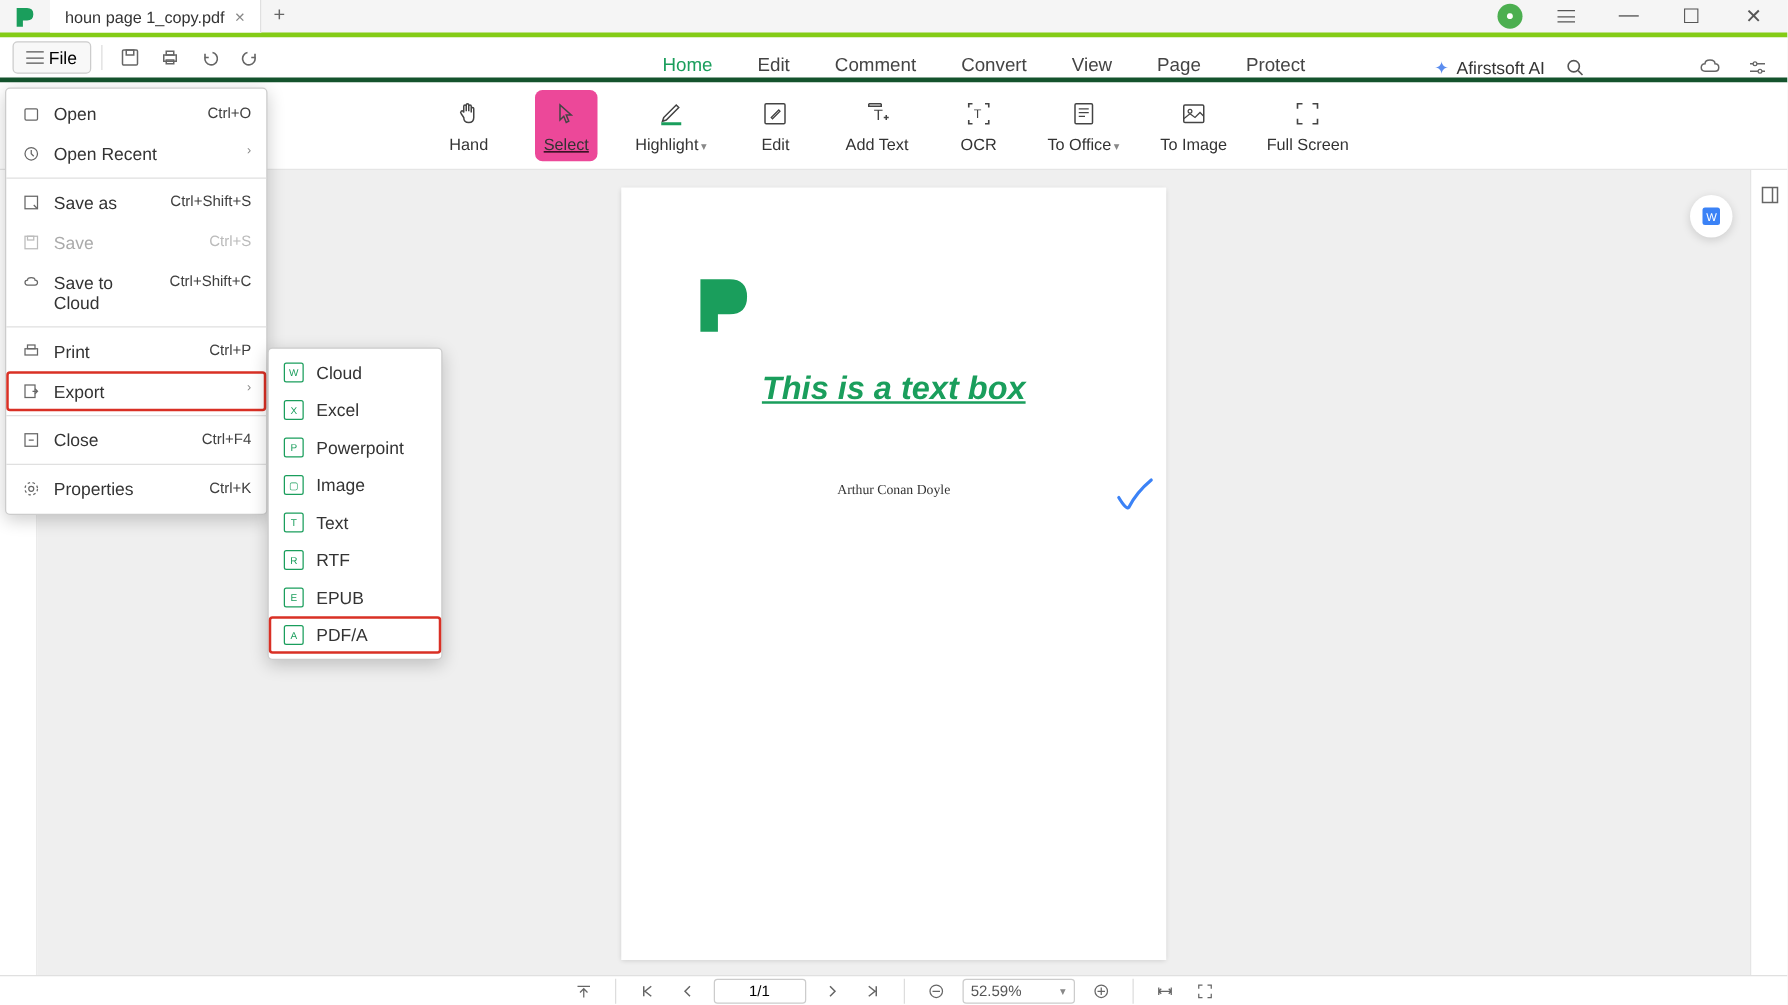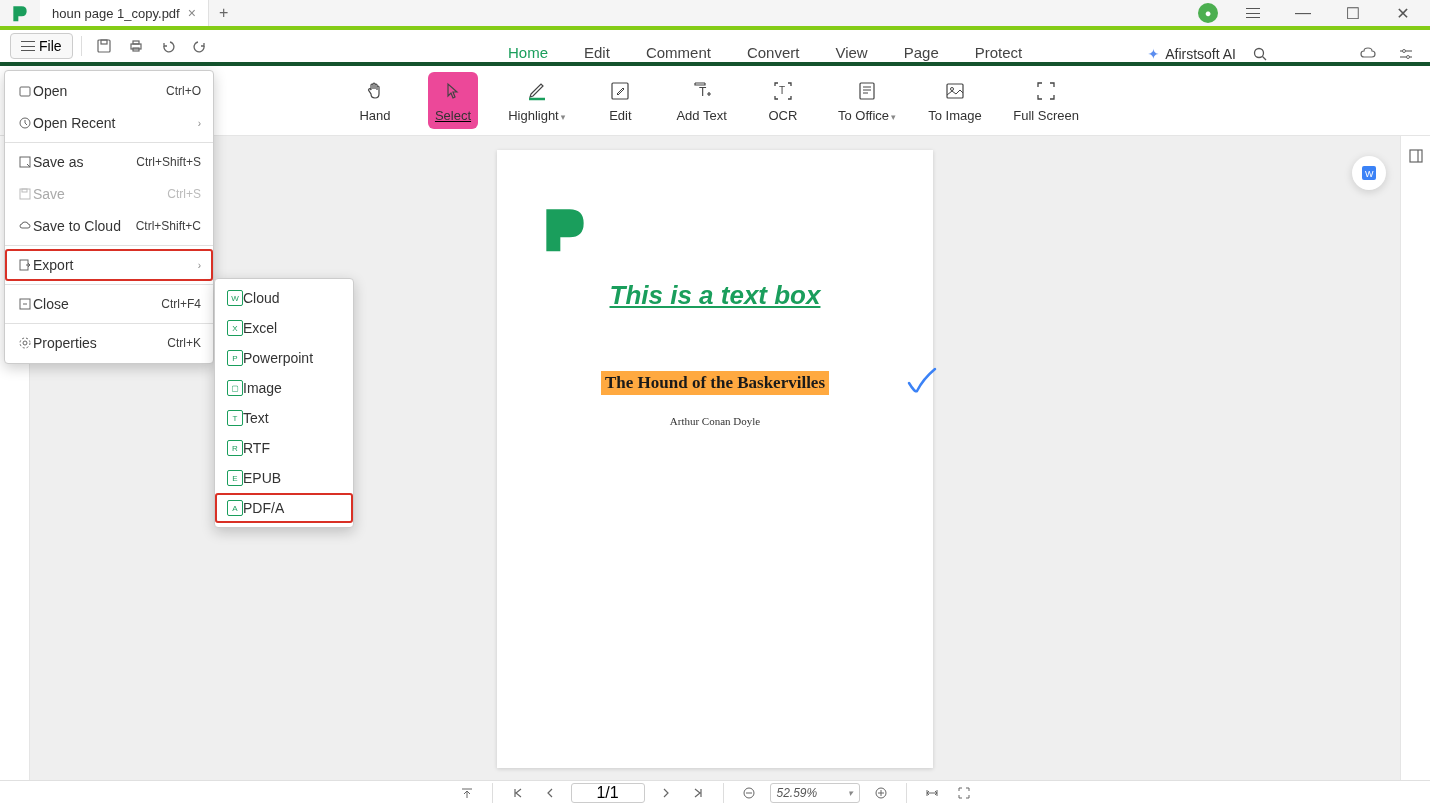--- a/index.html
+++ b/index.html
@@ -16,57 +16,57 @@
 .user-avatar { width: 20px; height: 20px; border-radius: 50%; background: #4caf50; display: flex; align-items: center; justify-content: center; color: #fff; font-size: 11px; margin-right: 8px; }
 .window-btn { width: 46px; height: 30px; display: flex; align-items: center; justify-content: center; color: #555; cursor: pointer; }
 
 .toolbar-row { height: 36px; display: flex; align-items: center; background: #fff; border-bottom: 4px solid #14532d; padding: 0 10px; gap: 4px; }
 .file-btn { display: flex; align-items: center; gap: 4px; padding: 4px 10px; border: 1px solid #ccc; border-radius: 4px; font-size: 14px; cursor: pointer; background: #f8f8f8; }
 .hamburger-icon { width: 14px; height: 10px; display: flex; flex-direction: column; justify-content: space-between; }
 .hamburger-icon span { height: 1px; background: #555; }
 .small-icon-btn { width: 28px; height: 28px; display: flex; align-items: center; justify-content: center; cursor: pointer; color: #555; border-radius: 4px; }
 .divider-v { width: 1px; height: 20px; background: #ddd; margin: 0 4px; }
 
-.menu-tabs { display: flex; align-items: flex-end; height: 36px; margin-left: auto; margin-right: auto; position: absolute; left: 490px; top: 36px; gap: 0; }
+.menu-tabs { display: flex; align-items: flex-end; height: 36px; margin-left: auto; margin-right: auto; position: absolute; left: 512px; top: 36px; gap: 0; }
 .menu-tab { padding: 8px 18px; font-size: 15px; color: #444; cursor: pointer; border-bottom: 3px solid transparent; }
 .menu-tab.active { color: #1a9e5c; border-bottom-color: #1a9e5c; font-weight: 500; }
 
 .right-tools { position: absolute; right: 10px; top: 36px; height: 36px; display: flex; align-items: center; gap: 10px; }
 .ai-btn { display: flex; align-items: center; gap: 6px; font-size: 14px; color: #333; cursor: pointer; }
 .ai-sparkle { color: #5b8def; font-size: 14px; }
 
 .ribbon { height: 70px; background: #fff; border-bottom: 1px solid #e5e5e5; display: flex; align-items: center; padding: 0 350px 0 350px; gap: 28px; position: relative; }
 .ribbon-btn { display: flex; flex-direction: column; align-items: center; justify-content: center; gap: 4px; cursor: pointer; padding: 6px 10px; border-radius: 6px; min-width: 50px; }
 .ribbon-btn.selected { background: #ec4899; text-decoration: underline; }
 .ribbon-btn .icon { height: 26px; display: flex; align-items: center; justify-content: center; color: #444; }
 .ribbon-btn .label { font-size: 13px; color: #333; white-space: nowrap; }
 .dropdown-caret { font-size: 9px; color: #888; margin-left: 2px; }
 
 .canvas-area { position: absolute; top: 136px; left: 30px; right: 30px; bottom: 24px; background: #efefef; overflow: hidden; }
-.page { position: absolute; top: 14px; left: 50%; transform: translateX(-50%); width: 436px; height: 618px; background: #fff; box-shadow: 0 1px 4px rgba(0,0,0,0.15); padding: 40px; }
+.page { position: absolute; top: 14px; left: 50%; transform: translateX(-50%); width: 436px; height: 618px; background: #fff; box-shadow: 0 1px 4px rgba(0,0,0,0.15); padding: 54px; }
 .page-logo { margin: 10px 0 20px 0; }
 .textbox { color: #1a9e5c; font-style: italic; font-weight: bold; font-size: 26px; text-decoration: underline; text-align: center; margin: 20px 0 60px 0; }
 .book-title { background: #ffa940; color: #1a1a1a; font-family: Georgia, serif; font-size: 17px; padding: 2px 4px; display: inline-block; font-weight: 600; }
 .book-title-wrap { text-align: center; position: relative; }
 .author { text-align: center; font-family: Georgia, serif; font-size: 11px; color: #333; margin-top: 20px; }
 .checkmark { position: absolute; right: -46px; top: -6px; }
 
 .left-rail { position: absolute; left: 0; top: 136px; width: 30px; bottom: 24px; background: #fff; border-right: 1px solid #e5e5e5; }
 .right-rail { position: absolute; right: 0; top: 136px; width: 30px; bottom: 24px; background: #fff; border-left: 1px solid #e5e5e5; display: flex; flex-direction: column; align-items: center; padding-top: 10px; gap: 14px; }
 .right-rail .rail-icon { width: 20px; height: 20px; cursor: pointer; color: #666; display: flex; align-items: center; justify-content: center; }
 .float-badge { position: absolute; right: 44px; top: 156px; width: 34px; height: 34px; border-radius: 50%; background: #fff; box-shadow: 0 2px 8px rgba(0,0,0,0.15); display: flex; align-items: center; justify-content: center; cursor: pointer; }
 
 .statusbar { position: absolute; bottom: 0; left: 0; right: 0; height: 24px; background: #fff; border-top: 1px solid #e0e0e0; display: flex; align-items: center; justify-content: center; gap: 10px; font-size: 13px; color: #555; }
 .status-icon { width: 22px; height: 22px; display: flex; align-items: center; justify-content: center; cursor: pointer; color: #666; }
-.page-input { width: 74px; height: 20px; text-align: center; border: 1px solid #ccc; border-radius: 3px; font-size: 16px; }
-.zoom-input { width: 90px; height: 20px; border: 1px solid #ccc; border-radius: 3px; padding: 0 6px; font-size: 12px; display: flex; align-items: center; justify-content: space-between; font-style: italic; }
+.page-input { width: 74px; height: 20px; text-align: center; border: 1px solid #ccc; border-radius: 3px; font-size: 12px; }
+.zoom-input { width: 90px; height: 20px; border: 1px solid #ccc; border-radius: 3px; padding: 0 6px; font-size: 12px; display: flex; align-items: center; justify-content: space-between; }
 
 
 .file-menu { position: absolute; left: 4px; top: 70px; width: 210px; background: #fff; border: 1px solid #ccc; border-radius: 4px; box-shadow: 0 4px 14px rgba(0,0,0,0.2); z-index: 100; padding: 4px 0; }
-.menu-item { display: flex; align-items: center; padding: 8px 12px; font-size: 14px; color: #333; cursor: pointer; gap: 0; position: relative; }
+.menu-item { display: flex; align-items: flex-start; padding: 8px 12px; font-size: 14px; color: #333; cursor: pointer; gap: 10px; position: relative; }
 .menu-item.disabled { color: #aaa; }
 .menu-item .mi-icon { width: 16px; height: 16px; display: flex; align-items: center; justify-content: center; color: #666; flex-shrink: 0; }
 .menu-item .mi-label { flex: 1; }
 .menu-item .mi-shortcut { font-size: 12px; color: #404040; }
 .menu-item.disabled .mi-shortcut { color: #bbb; }
 .menu-item .mi-arrow { font-size: 10px; color: #888; }
 .menu-sep { height: 1px; background: #e0e0e0; margin: 3px 0; }
 .menu-item.highlight-red { outline: 2px solid #d93025; outline-offset: -2px; border-radius: 3px; }
 
 .export-submenu { position: absolute; left: 214px; top: 278px; width: 140px; background: #fff; border: 1px solid #ccc; border-radius: 4px; box-shadow: 0 4px 14px rgba(0,0,0,0.2); z-index: 101; padding: 4px 0; }
@@ -266,21 +266,20 @@
 <div class="left-rail"></div>
 <div class="canvas-area">
   <div class="page">
     <div class="page-logo">
       <svg width="56" height="56" viewBox="0 0 24 24">
           <path fill="#1a9e5c" d="M4 4 L14 4 Q20 4 20 10 Q20 16 14 16 L10 16 L10 22 L4 22 Z"></path>
         </svg>
     </div>
     <div class="textbox">This is a text box</div>
     <div class="book-title-wrap">
-      <span class="book-title">The Hound of the Baskervilles</span>
       <span class="checkmark">
         <svg width="34" height="34" viewBox="0 0 34 34">
             <path d="M4 18 Q10 28 12 26 Q18 14 30 4" fill="none" stroke="#3b82f6" stroke-width="2.5" stroke-linecap="round"></path>
           </svg>
       </span>
     </div>
     <div class="author">Arthur Conan Doyle</div>
   </div>
 </div>
 <div class="right-rail">
@@ -343,20 +342,30 @@
   <div class="menu-item">
     <span class="mi-icon">
         <svg width="14" height="14" viewBox="0 0 14 14">
           <path d="M4 9 Q2 9 2 7 Q2 5 4 5 Q4 3 7 3 Q10 3 10 5 Q12 5 12 7 Q12 9 10 9 Z" fill="none" stroke="#666"></path>
         </svg>
       </span>
     <span class="mi-label">Save to Cloud</span>
     <span class="mi-shortcut">Ctrl+Shift+C</span>
   </div>
   <div class="menu-sep"></div>
+  <div class="menu-item">
+    <span class="mi-icon">
+        <svg width="14" height="14" viewBox="0 0 14 14">
+          <rect x="2" y="5" width="10" height="5" fill="none" stroke="#666"></rect>
+          <rect x="4" y="2" width="6" height="3" fill="none" stroke="#666"></rect>
+        </svg>
+      </span>
+    <span class="mi-label">Print</span>
+    <span class="mi-shortcut">Ctrl+P</span>
+  </div>
   <div class="menu-item highlight-red">
     <span class="mi-icon">
         <svg width="14" height="14" viewBox="0 0 14 14">
           <rect x="2" y="2" width="8" height="10" fill="none" stroke="#666"></rect>
           <path d="M8 7 L12 7 M10 5 L12 7 L10 9" fill="none" stroke="#666"></path>
         </svg>
       </span>
     <span class="mi-label">Export</span>
     <span class="mi-arrow">›</span>
   </div>

